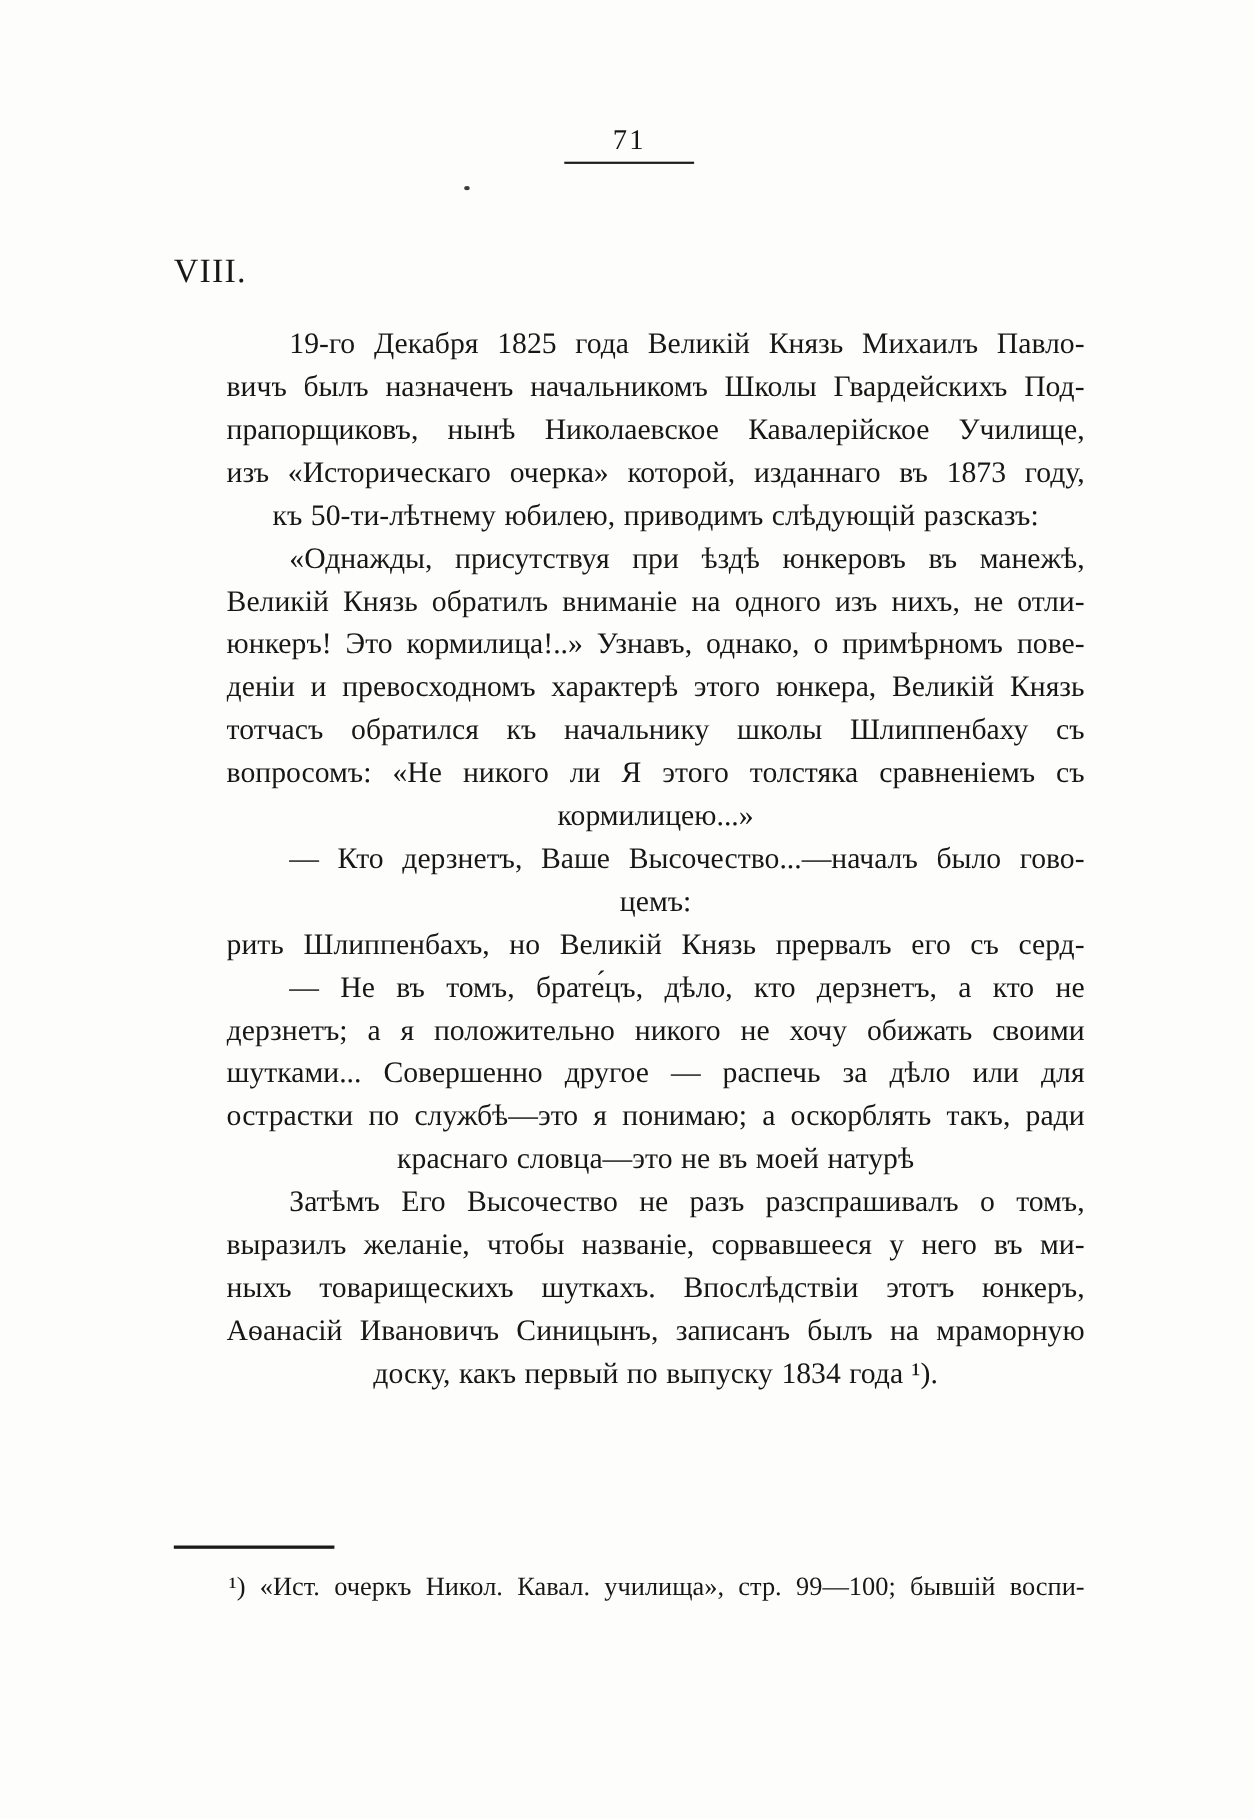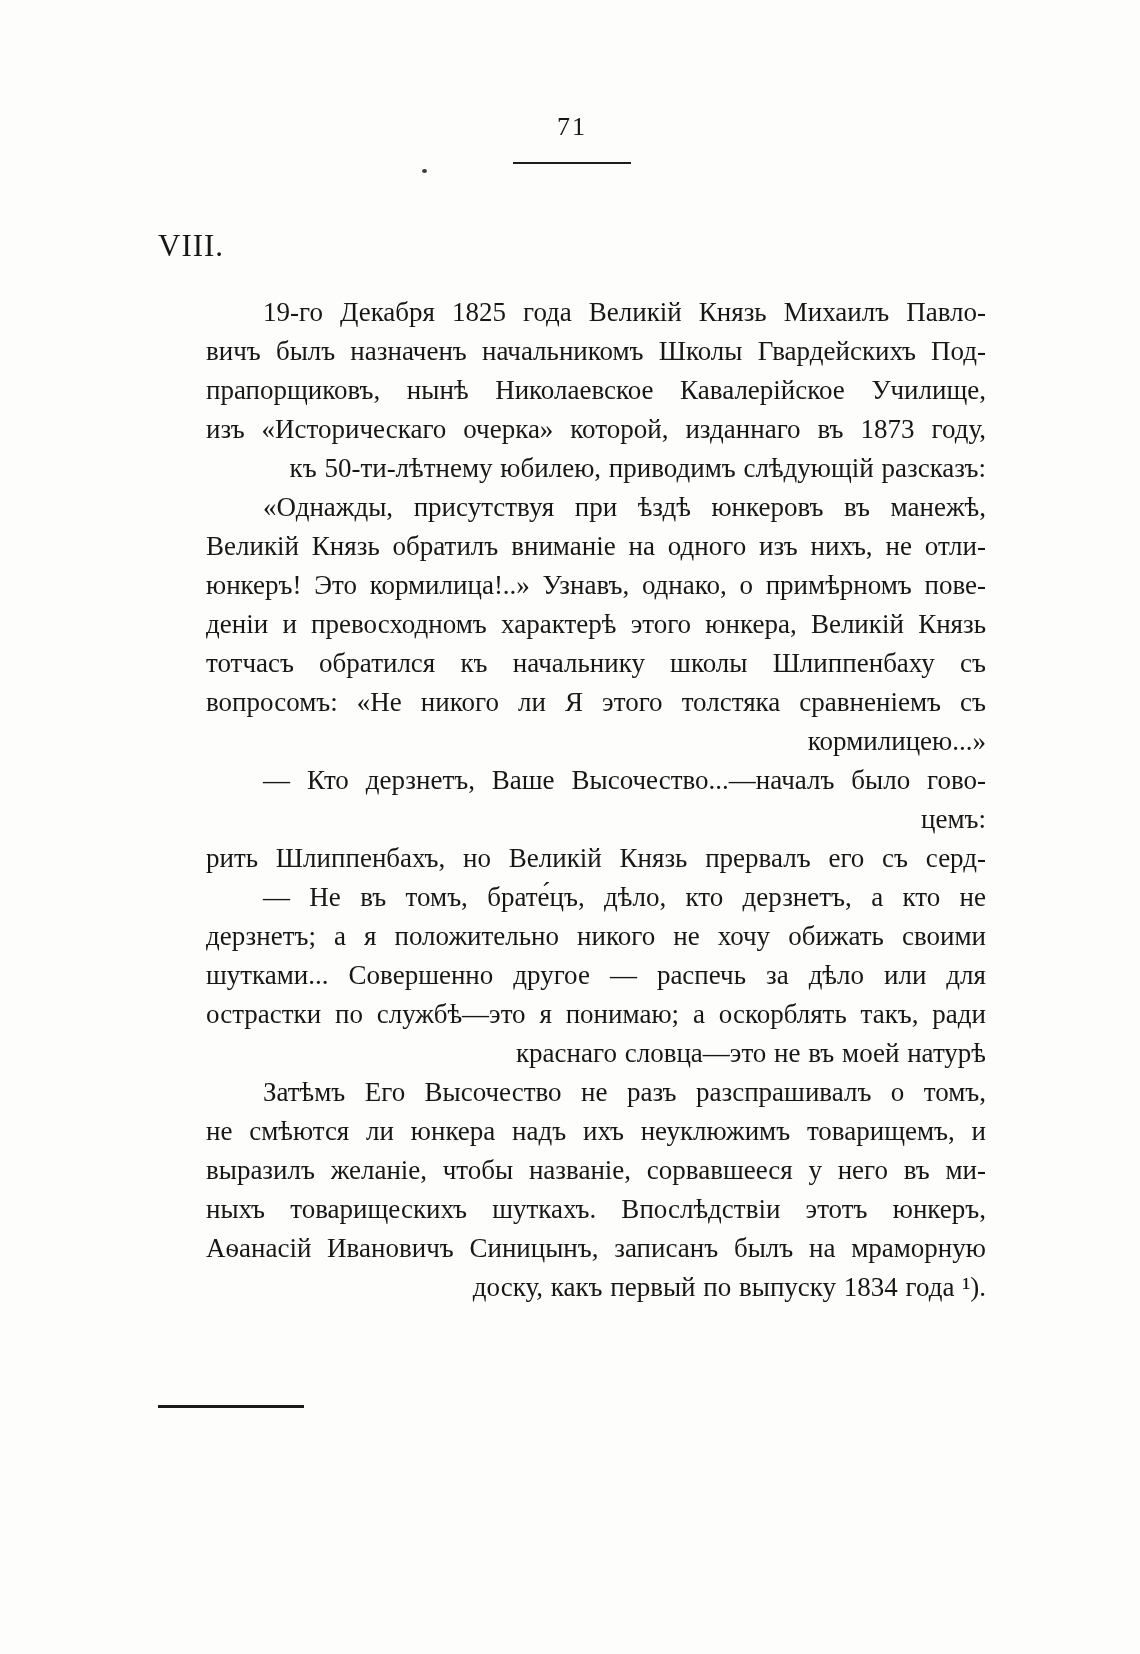--- a/index.html
+++ b/index.html
@@ -22,21 +22,21 @@
     position: absolute;
     top: 112px;
     left: 158px;
     width: 828px;
     text-align: center;
   }
   .pagenum {
     display: inline-block;
     min-width: 118px;
     line-height: 30px;
-    padding-bottom: 20px;
+    padding-bottom: 5px;
     border-bottom: 2px solid #1d1d1d;
     font-size: 26px;
     letter-spacing: 2px;
     text-align: center;
   }
 
   
   .speck {
     position: absolute;
     left: 422px;
@@ -73,21 +73,21 @@
     overflow: hidden;
     text-align: justify;
     margin-left: 48px;
   }
   .tline::after {
     content: "";
     display: inline-block;
     width: 100%;
   }
   .tline.plast {
-    text-align: right;
+    text-align: center;
   }
   .tline.plast::after {
     content: none;
   }
   .tline.indent {
     text-indent: 57px;
   }
 
   
   .footnote-rule {
@@ -147,23 +147,23 @@
       <div class="tline plast">кормилицею...»</div>
       <div class="tline indent">— Кто дерзнетъ, Ваше Высочество...—началъ было гово-</div>
       <div class="tline plast">цемъ:</div>
       <div class="tline">рить Шлиппенбахъ, но Великій Князь прервалъ его съ серд-</div>
       <div class="tline indent">— Не въ томъ, брате́цъ, дѣло, кто дерзнетъ, а кто не</div>
       <div class="tline">дерзнетъ; а я положительно никого не хочу обижать своими</div>
       <div class="tline">шутками... Совершенно другое — распечь за дѣло или для</div>
       <div class="tline">острастки по службѣ—это я понимаю; а оскорблять такъ, ради</div>
       <div class="tline plast">краснаго словца—это не въ моей натурѣ</div>
       <div class="tline indent">Затѣмъ Его Высочество не разъ разспрашивалъ о томъ,</div>
-      <div class="tline">не смѣются ли юнкера надъ ихъ неуклюжимъ товарищемъ, и</div>
       <div class="tline">выразилъ желаніе, чтобы названіе, сорвавшееся у него въ ми-</div>
       <div class="tline">ныхъ товарищескихъ шуткахъ. Впослѣдствіи этотъ юнкеръ,</div>
       <div class="tline">Аѳанасій Ивановичъ Синицынъ, записанъ былъ на мраморную</div>
       <div class="tline plast">доску, какъ первый по выпуску 1834 года ¹).</div>
     </div>
 
   <div class="footnote-rule"></div>
 
+  <div class="footnote">¹) «Ист. очеркъ Никол. Кавал. училища», стр. 99—100; бывшій воспи-</div>
 
 </div>
 
 </body></html>

